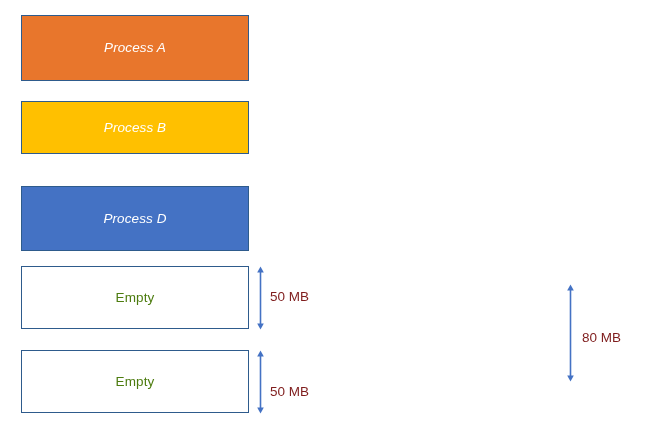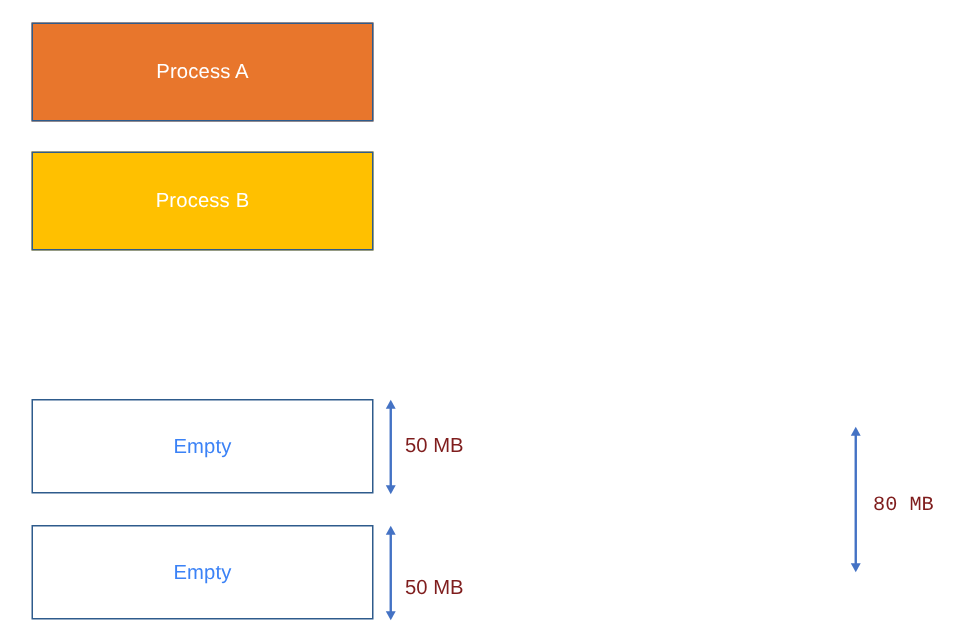--- a/index.html
+++ b/index.html
@@ -27,22 +27,22 @@
     justify-content: center;
     font-size: 13.5px;
     line-height: 1;
     letter-spacing: 0.1px;
   }
   .block .block-label {
     display: block;
     text-align: center;
     white-space: nowrap;
   }
-  .block-filled .block-label { color: #ffffff; }
-  .block-empty  .block-label { color: #3b82f6; }
+  .block-filled .block-label { color: #ffffff; font-style: italic; }
+  .block-empty  .block-label { color: #4d7c0f; }
 
   .block-proc-a { background: #E8762C; }
   .block-proc-b { background: #FFC000; }
   .block-proc-d { background: #4472C4; }
   .block-proc-c { background: #8CC751; }
   .block-empty  { background: #ffffff; }
 
   
   .dim-arrow {
     position: absolute;
@@ -59,24 +59,27 @@
 </style>
 </head>
 <body>
 
 <div id="canvas">
 
   <div class="block block-filled block-proc-a" style="left:21px; top:15px; width:228px; height:66px;">
     <span class="block-label">Process A</span>
   </div>
 
-  <div class="block block-filled block-proc-b" style="left:21px; top:101px; width:228px; height:66px;">
+  <div class="block block-filled block-proc-b" style="left:21px; top:101px; width:228px; height:53px;">
     <span class="block-label">Process B</span>
   </div>
 
+  <div class="block block-filled block-proc-d" style="left:21px; top:186px; width:228px; height:65px;">
+    <span class="block-label">Process D</span>
+  </div>
 
   <div class="block block-empty" style="left:21px; top:266px; width:228px; height:63px;">
     <span class="block-label">Empty</span>
   </div>
 
   <div class="block block-empty" style="left:21px; top:350px; width:228px; height:63px;">
     <span class="block-label">Empty</span>
   </div>
 
 
@@ -98,15 +101,15 @@
   </div>
   <div class="dim-label" style="left:270px; top:385px;">50 MB</div>
 
   <div class="dim-arrow" style="left:564px; top:284px; width:13px; height:98px;">
     <svg width="13" height="98" viewBox="0 0 13 98" aria-hidden="true">
       <line x1="6.5" y1="3" x2="6.5" y2="95" stroke="#4472C4" stroke-width="1.6"></line>
       <polygon points="6.5,0.5 3.2,6.5 9.8,6.5" fill="#4472C4"></polygon>
       <polygon points="6.5,97.5 3.2,91.5 9.8,91.5" fill="#4472C4"></polygon>
     </svg>
   </div>
-  <div class="dim-label" style="left:582px; top:331px;font-family:Liberation Mono, monospace;">80 MB</div>
+  <div class="dim-label" style="left:582px; top:331px;">80 MB</div>
 
 </div>
 
 </body></html>

